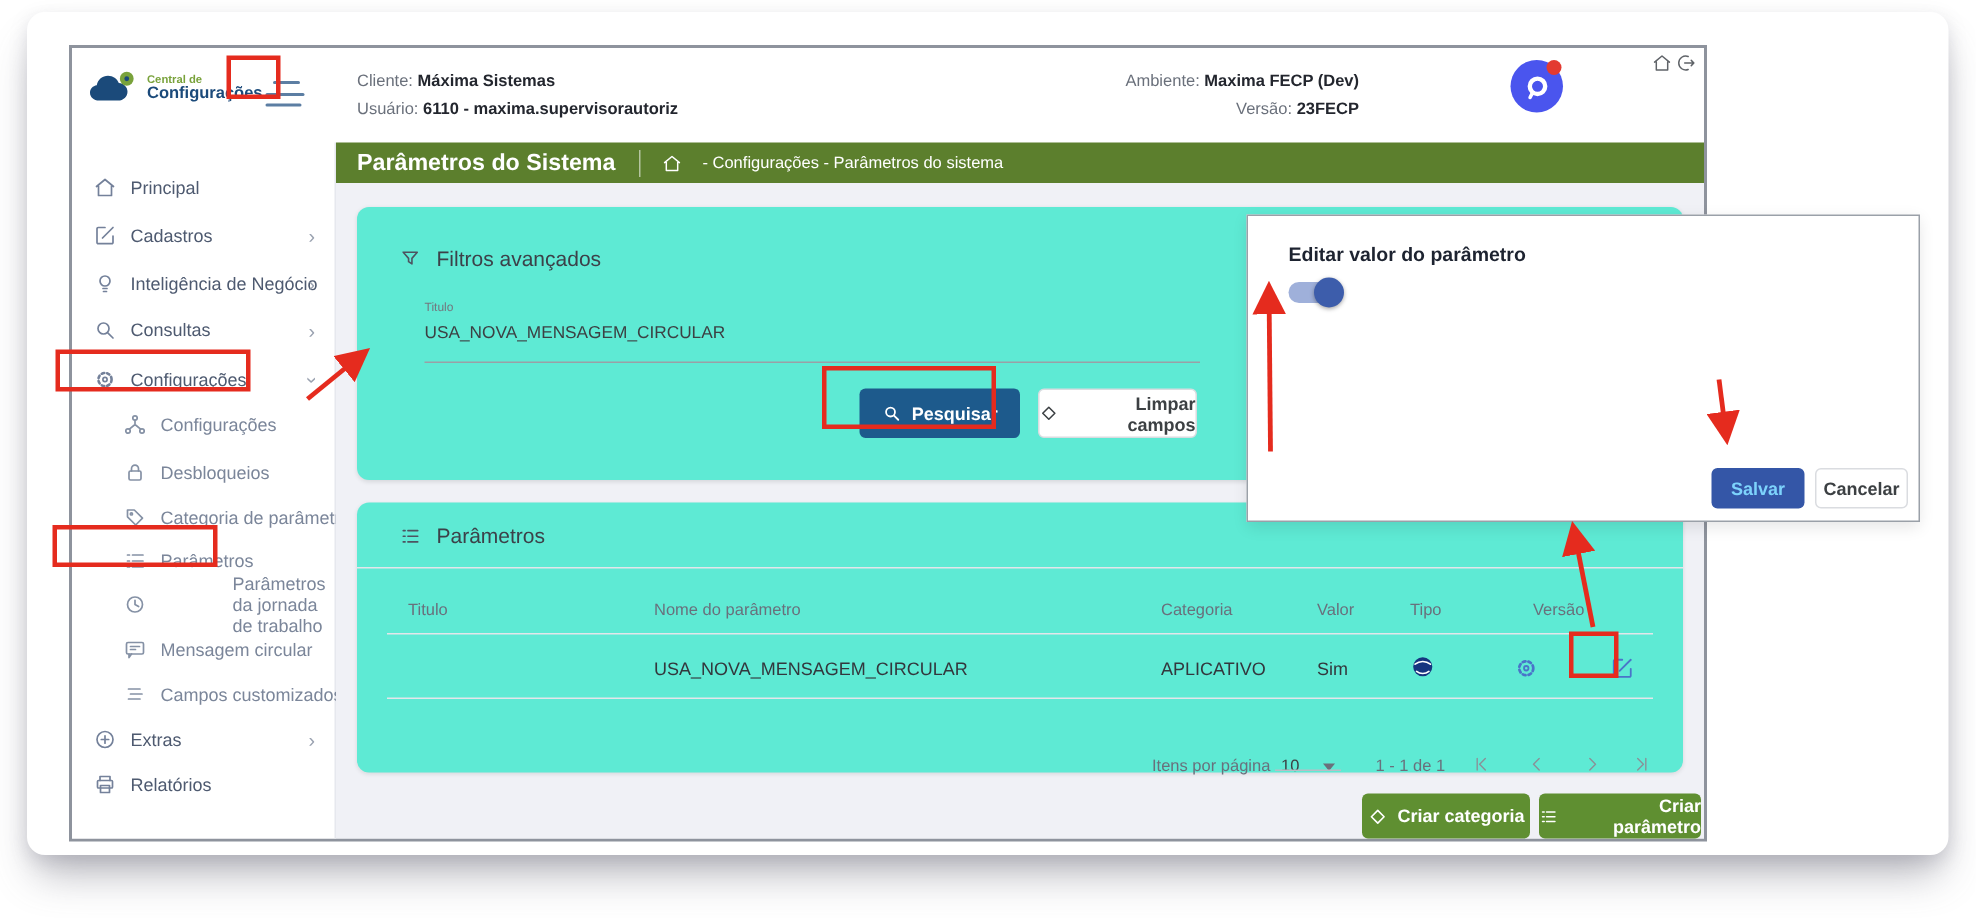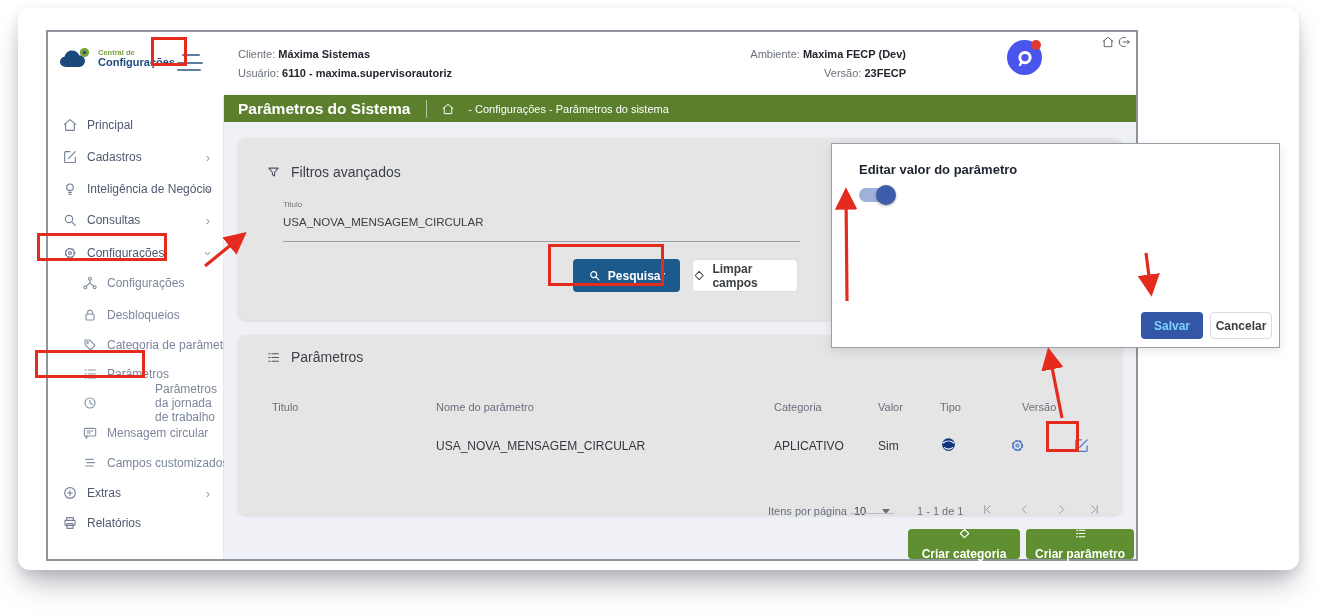--- a/index.html
+++ b/index.html
@@ -45,50 +45,50 @@
 
   
   .green-bar { position:absolute; left:176px; top:63px; width:912px; height:27px; background:#5c7f2d;
     display:flex; align-items:center; color:#fff; }
   .pg-title { font-size:15.5px; font-weight:bold; margin-left:14px; }
   .vsep { width:1px; height:18px; background:rgba(255,255,255,.55); margin:0 14px 0 16px; }
   .green-bar .ic { width:14px; height:14px; color:#fff; }
   .crumb { font-size:11px; margin-left:13px; }
   .content { position:absolute; left:176px; top:90px; width:912px; height:437px; background:#f0f1f6; }
 
-  .card { position:absolute; background:#e5e5e5; border-radius:8px; box-shadow:0 1px 3px rgba(60,64,67,.14); }
+  .card { position:absolute; background:#5eead4; border-radius:8px; box-shadow:0 1px 3px rgba(60,64,67,.14); }
   .filter-card { left:190px; top:106px; width:884px; height:182px; }
   .table-card { left:190px; top:303px; width:884px; height:180px; }
   .card-title { position:absolute; display:flex; align-items:center; gap:10px; font-size:14px; color:#3c4149; }
   .card-title .ic { width:15px; height:15px; color:#4d5360; }
 
   .field-label { position:absolute; font-size:8px; color:#73777e; }
   .field-value { position:absolute; font-size:11.5px; color:#3c4043; }
   .underline { position:absolute; height:1px; background:#9aa0a6; }
   .caret { position:absolute; width:0; height:0; border-left:4.5px solid transparent; border-right:4.5px solid transparent; border-top:5px solid #5f6368; }
 
   .btn { position:absolute; display:flex; align-items:center; justify-content:center; gap:7px;
-    border-radius:4px; font-size:12px; font-weight:bold; cursor:pointer; }
+    border-radius:4px; font-size:12px; font-weight:bold; cursor:pointer;text-align:right; }
   .btn .ic { width:13px; height:13px; }
   .btn-search { left:335px; top:121px; width:107px; height:33px; background:#1d5a8c; color:#fff; }
   .btn-clear { left:454px; top:121px; width:106px; height:33px; background:#fff; color:#3c4043; border:1px solid #dadce0; }
   .btn-clear .ic { color:#3c4043; }
 
   .th { position:absolute; font-size:11px; color:#69707c; }
   .td { position:absolute; font-size:12px; color:#33373d; }
   .hline { position:absolute; left:20px; width:844px; height:1px; background:#e3e6ea; }
   .action-ic { position:absolute; width:17px; height:17px; color:#4a74c9; cursor:pointer; }
 
   .pag { position:absolute; top:162px; left:0; width:884px; font-size:11px; color:#69707c; }
   .pag span { position:absolute; }
   .pag .ic { position:absolute; width:13px; height:13px; color:#8a9097; cursor:pointer; }
   .pagesize { color:#3c4043; }
   .pagesize-line { position:absolute; left:612px; top:16px; width:44px; height:1px; background:#b9bec6; }
 
-  .btn-green { background:#5f8f31; color:#fff;flex-direction:column; }
+  .btn-green { background:#5f8f31; color:#fff; }
   .btn-cat { left:860px; top:497px; width:112px; height:30px; }
   .btn-par { left:978px; top:497px; width:108px; height:30px; }
 
   
   .dialog { position:absolute; left:813px; top:135px; width:449px; height:205px; background:#fff;
     border:1.5px solid #9aa0a8; box-shadow:0 3px 10px rgba(0,0,0,.10); z-index:50; }
   .dialog-title { position:absolute; left:27px; top:18px; font-size:13px; font-weight:bold; color:#1d2330; }
   .toggle { position:absolute; left:27px; top:44px; width:36px; height:14px; border-radius:7px; background:#9fb0da; cursor:pointer; }
   .toggle .knob { position:absolute; left:17px; top:-3px; width:20px; height:20px; border-radius:50%; background:#3d5dab;
     box-shadow:0 1px 3px rgba(0,0,0,.35); }

